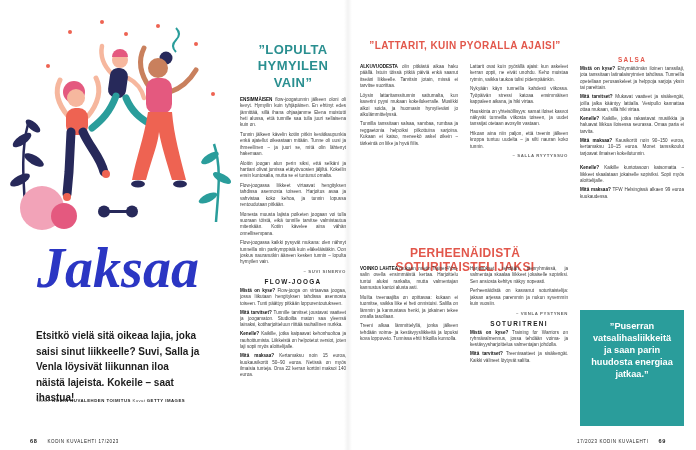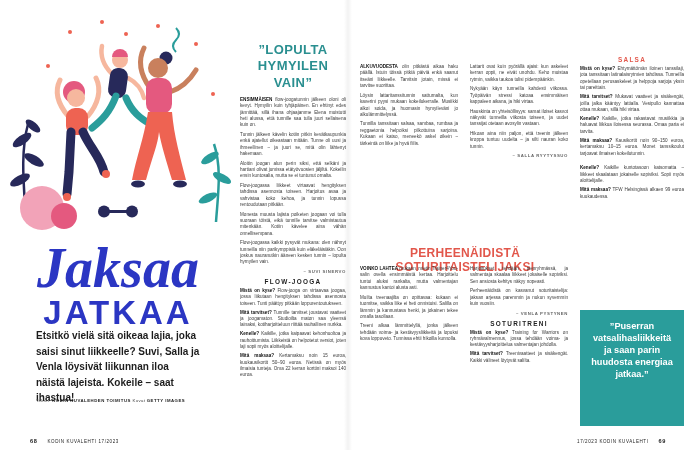--- a/index.html
+++ b/index.html
@@ -134,21 +134,20 @@
       <g>
         <rect x="96" y="202" width="28" height="3" rx="1.5" fill="#27295a"></rect>
         <circle cx="96" cy="203.5" r="6" fill="#27295a"></circle>
         <circle cx="124" cy="203.5" r="6" fill="#27295a"></circle>
       </g>
     </svg>
   </div>
 
   <div class="abs" id="headline">
     <div class="headline-script">Jaksaa</div>
-    <div class="headline-caps">JATKAA</div>
   </div>
 
   <div class="abs" id="intro">Etsitkö vielä sitä oikeaa lajia, joka saisi sinut liikkeelle? Suvi, Salla ja Venla löysivät liikunnan iloa näistä lajeista. Kokeile – saat ihastua!</div>
 
   <div class="abs" id="credits">
     <span>Teksti:</span>
     <b>KODIN KUVALEHDEN TOIMITUS</b>
     <span>Kuvat</span>
     <b>GETTY IMAGES</b>
   </div>
@@ -164,20 +163,21 @@
       <p>Flow-joogassa kaikki pysyvät mukana: olen nähnyt tunneilla niin parikymppisiä kuin eläkeläisiäkin. Oon joskus nauranutkin ääneen kesken tunnin – lopulta hymyilen vain.</p>
     </div>
     <div class="byline">– SUVI SINERVO</div>
     <div class="section-title">FLOW-JOOGA</div>
     <div class="qa"><b>Mistä on kyse?</b> <span>Flow-jooga on virtaavaa joogaa, jossa liikutaan hengityksen tahdissa asennosta toiseen. Tunti päättyy pitkään loppurentoutukseen.</span></div>
     <div class="qa"><b>Mitä tarvitset?</b> <span>Tunnille tarvitset joustavat vaatteet ja joogamaton. Studioilta maton saa yleensä lainaksi, kotiharjoitteluun riittää rauhallinen nurkka.</span></div>
     <div class="qa"><b>Kenelle?</b> <span>Kaikille, jotka kaipaavat kehonhuoltoa ja rauhoittumista. Liikkeistä on helpotetut versiot, joten laji sopii myös aloittelijalle.</span></div>
     <div class="qa"><b>Mitä maksaa?</b> <span>Kertamaksu noin 15 euroa, kuukausikortit 50–90 euroa. Netissä on myös ilmaisia tunteja. Oma 22 kerran korttini maksoi 140 euroa.</span></div>
   </div>
 
+  <div class="abs h-coral" style="left:358px; top:40px; width:214px;">”LATTARIT, KUIN PYÖRÄLLÄ AJAISI”</div>
 
   <div class="abs body" style="left:360px; top:64px; width:98px; height:178px;">
     <p><b class="lead">ALKUVUODESTA</b><span> olin pitkästä aikaa haku päällä. Istuin töissä pitkiä päiviä enkä saanut itseäni liikkeelle. Tarvitsin jotain, missä ei tarvitse suorittaa.</span></p>
     <p>Löysin lattaritanssitunnin sattumalta, kun kaverini pyysi mukaan kokeilukerralle. Musiikki alkoi soida, ja huomasin hymyileväni jo alkulämmittelyssä.</p>
     <p>Tunnilla tanssitaan salsaa, sambaa, rumbaa ja reggaetonia helpoiksi pilkottuina sarjoina. Kukaan ei katso, meneekö askel oikein – tärkeintä on liike ja hyvä fiilis.</p>
   </div>
 
   <div class="abs" style="left:470px; top:64px; width:98px; height:178px;">
     <div class="body">
       <p>Lattarit ovat kuin pyörällä ajaisi: kun askeleet kerran oppii, ne eivät unohdu. Keho muistaa rytmin, vaikka taukoa tulisi pidempäänkin.</p>

